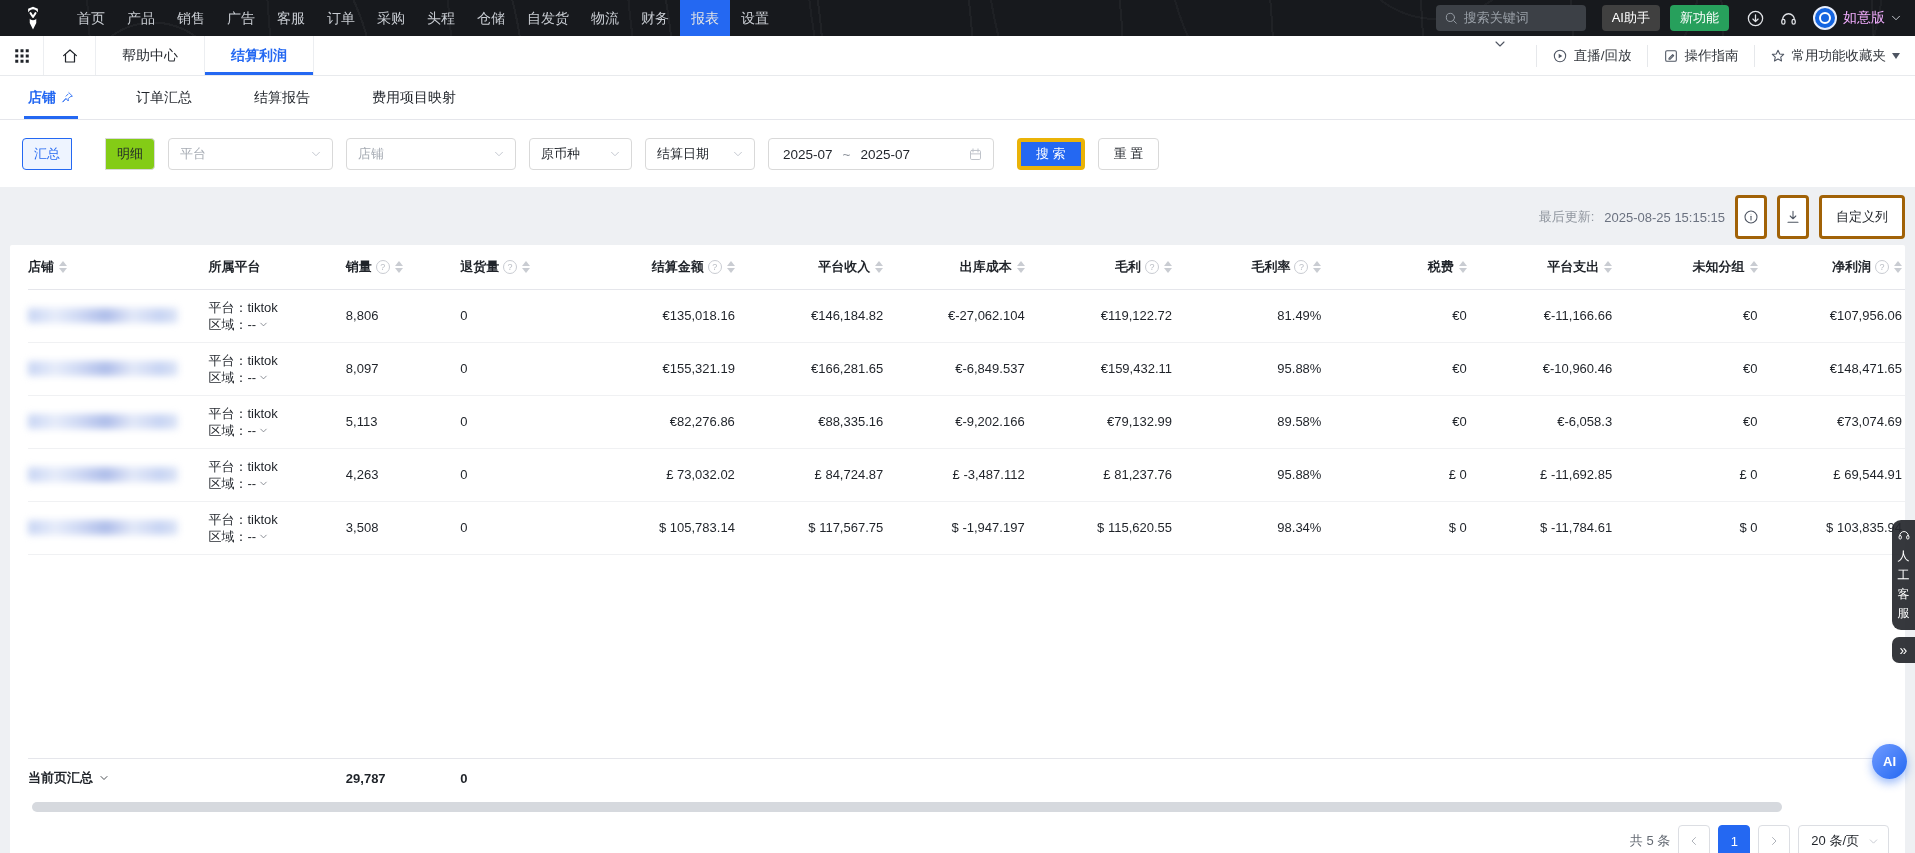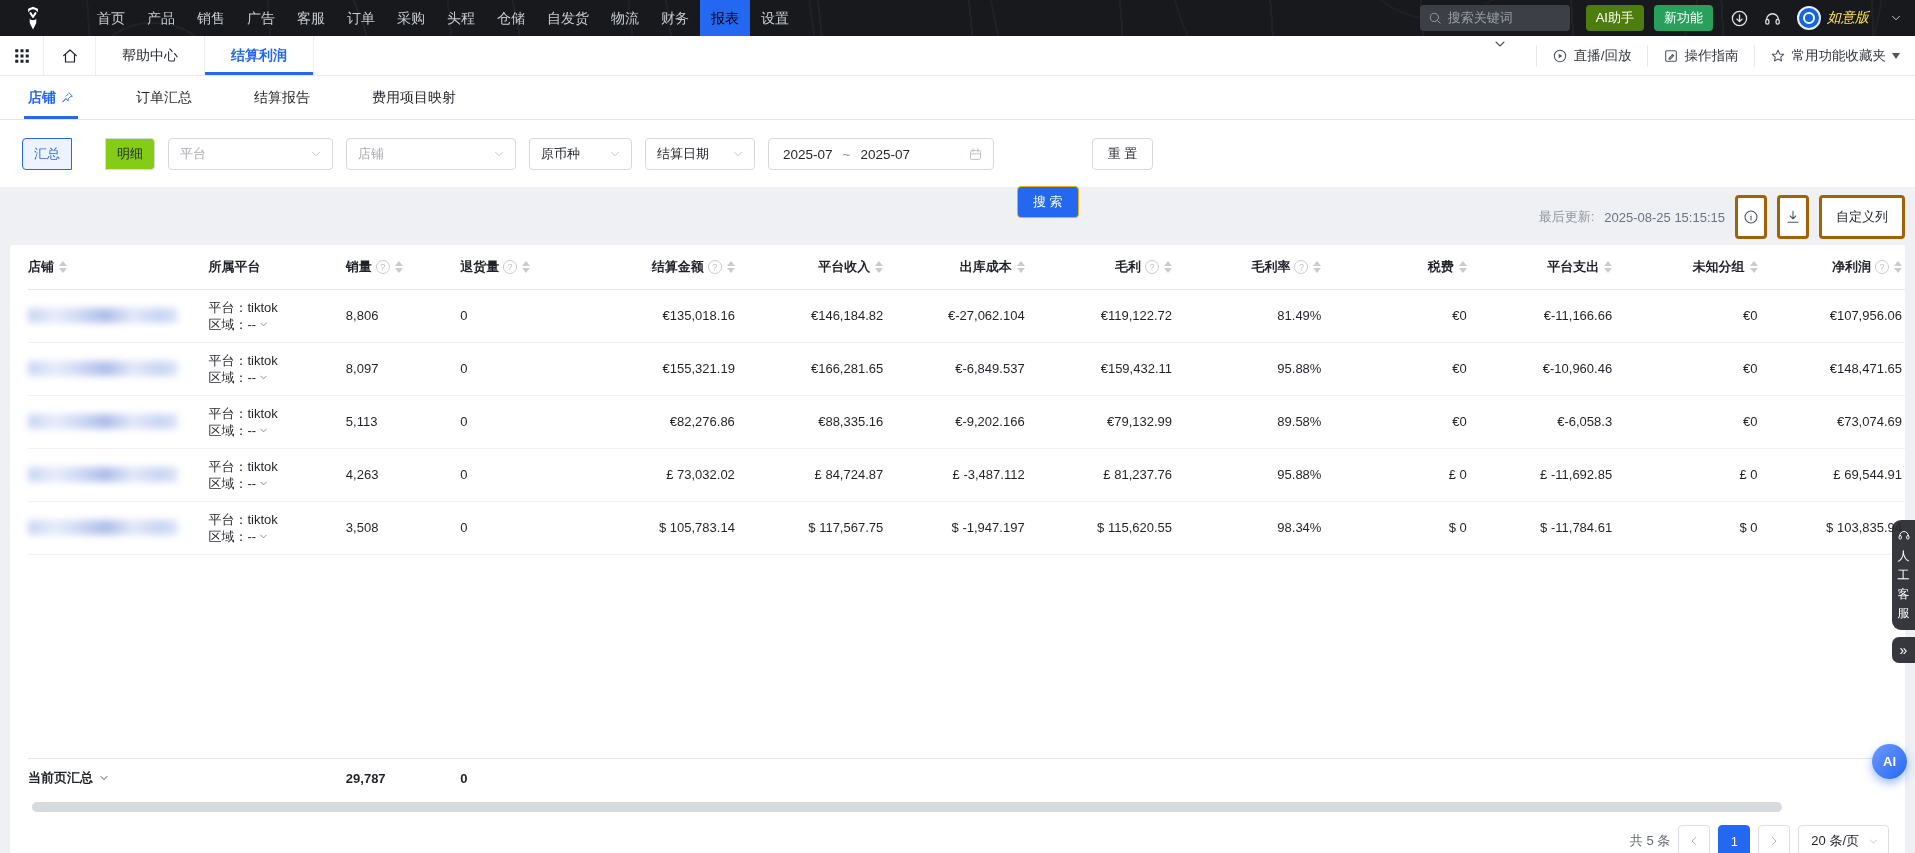--- a/index.html
+++ b/index.html
@@ -2,38 +2,38 @@
 <html><head>
 <meta charset="utf-8">
 <style>
   * { box-sizing: border-box; margin:0; padding:0; }
   html,body { width:1915px; height:853px; overflow:hidden; background:#eef0f3;
     font-family:"Liberation Sans","DejaVu Sans",sans-serif; color:#1f2329; font-size:14px; }
   .ic { display:inline-flex; align-items:center; justify-content:center; }
   .ic svg { width:100%; height:100%; fill:none; stroke:currentColor; stroke-width:1.6; stroke-linecap:round; stroke-linejoin:round; }
 
   
-  .topnav { position:relative; height:36px; background:#17191d; display:flex; align-items:center; color:#c9cdd3; padding:0 12px;gap:20px; }
+  .topnav { position:relative; height:36px; background:#17191d; display:flex; align-items:center; color:#c9cdd3; padding:0 12px; }
   .topnav::after { content:""; position:absolute; inset:0; pointer-events:none;
     background:
       repeating-radial-gradient(circle at 8% 260%, transparent 0 70px, rgba(255,255,255,.04) 70px 72px, transparent 72px 150px),
       repeating-radial-gradient(circle at 75% -200%, transparent 0 90px, rgba(255,255,255,.03) 90px 92px, transparent 92px 180px); }
   .logo { width:26px; height:26px; margin:0 20px 0 8px; z-index:1; }
   .nav-item { position:relative; z-index:1; padding:0 11px; line-height:36px; cursor:pointer; white-space:nowrap; }
-  .nav-item.active { background:#2468f2; color:#000000; }
+  .nav-item.active { background:#2468f2; color:#e5e5e5; }
   .nav-right { margin-left:auto; display:flex; align-items:center; z-index:1; }
   .nav-search { width:150px; height:26px; background:#3c4046; border-radius:4px; display:flex; align-items:center; gap:6px; padding:0 8px; color:#9aa0a8; font-size:13px; margin-right:16px; }
   .nav-search .ic { width:14px; height:14px; }
   .pill { height:26px; border-radius:4px; color:#fff; font-size:13px; display:flex; align-items:center; padding:0 10px; margin-right:10px; cursor:pointer; }
-  .pill.ai { background:#4d7c0f; }
+  .pill.ai { background:#404040; }
   .pill.new { background:#27a05c; }
   .nav-ic { width:19px; height:19px; color:#e2e4e8; margin:0 7px; cursor:pointer; }
   .avatar { width:24px; height:24px; border-radius:50%; background:#1565e0; border:2px solid #e8eefc; margin:0 6px 0 8px; position:relative; cursor:pointer; }
   .avatar::after { content:""; position:absolute; inset:4px; border:2px solid #fff; border-radius:50%; }
-  .edition { color:#fde047; margin-right:20px; cursor:pointer;font-style:italic; }
+  .edition { color:#f0abfc; margin-right:4px; cursor:pointer; }
   .edition-caret { width:14px; height:14px; color:#cfd3d9; cursor:pointer; }
 
   
   .tabbar { height:40px; background:#fff; border-bottom:1px solid #e8eaed; display:flex; align-items:stretch; }
   .tb-cell { display:flex; align-items:center; justify-content:center; border-right:1px solid #eceef1; cursor:pointer; }
   .tb-grid { width:44px; } .tb-home { width:52px; }
   .tb-grid .ic, .tb-home .ic { width:18px; height:18px; color:#1f2329; }
   .tb-tab { padding:0 26px; font-size:14px; position:relative; }
   .tb-tab.active { color:#2468f2; font-weight:bold; }
   .tb-tab.active::after { content:""; position:absolute; left:0; right:0; bottom:0; height:3px; background:#2468f2; }
@@ -59,21 +59,21 @@
   .mode-btn:last-child { border-radius:0 4px 4px 0; margin-left:-1px; }
   .mode-btn.active { border-color:#2468f2; color:#2468f2; background:#eef4ff; z-index:1; }
   .fselect { height:32px; border:1px solid #d9d9d9; border-radius:4px; display:flex; align-items:center; justify-content:space-between; padding:0 9px 0 11px; font-size:13px; cursor:pointer; background:#fff; }
   .fselect .chev { width:14px; height:14px; color:#c0c4cc; }
   .fselect .ph { color:#a7acb4; }
   .sel0 { width:165px; } .sel1 { width:170px; } .sel2 { width:103px; } .sel3 { width:110px; }
   .datebox { height:32px; width:226px; border:1px solid #d9d9d9; border-radius:4px; display:flex; align-items:center; gap:10px; padding:0 10px 0 14px; font-size:13.5px; background:#fff; }
   .datebox .sep { color:#8a9099; }
   .datebox .cal { width:15px; height:15px; color:#bfc3ca; margin-left:auto; cursor:pointer; }
   .btn { height:32px; border-radius:4px; font-size:13px; display:flex; align-items:center; padding:0 15px; cursor:pointer; white-space:nowrap; }
-  .btn.primary { background:#2468f2; color:#fff; border:1px solid #eab308;margin-top:48px; }
+  .btn.primary { background:#2468f2; color:#fff; border:4px solid #eab308; }
   .btn.plain { background:#fff; border:1px solid #d9d9d9; color:#1f2329; }
 
   
   .main { height:681px; padding:0 10px; display:flex; flex-direction:column; }
   .toolbar { margin-top:14px; height:32px; display:flex; align-items:center; justify-content:flex-end; gap:10px; font-size:13px; }
   .lu-label { color:#8f959e; } .lu-value { color:#6b7280; }
   .tool-btn { width:32px; height:44px; background:#fff; border:3px solid #a16207; border-radius:4px; display:flex; align-items:center; justify-content:center; color:#4e5562; cursor:pointer; }
   .tool-btn .ic { width:16px; height:16px; }
   .tool-btn.wide { width:auto; padding:0 14px; font-size:13px; color:#1f2329; }
 

